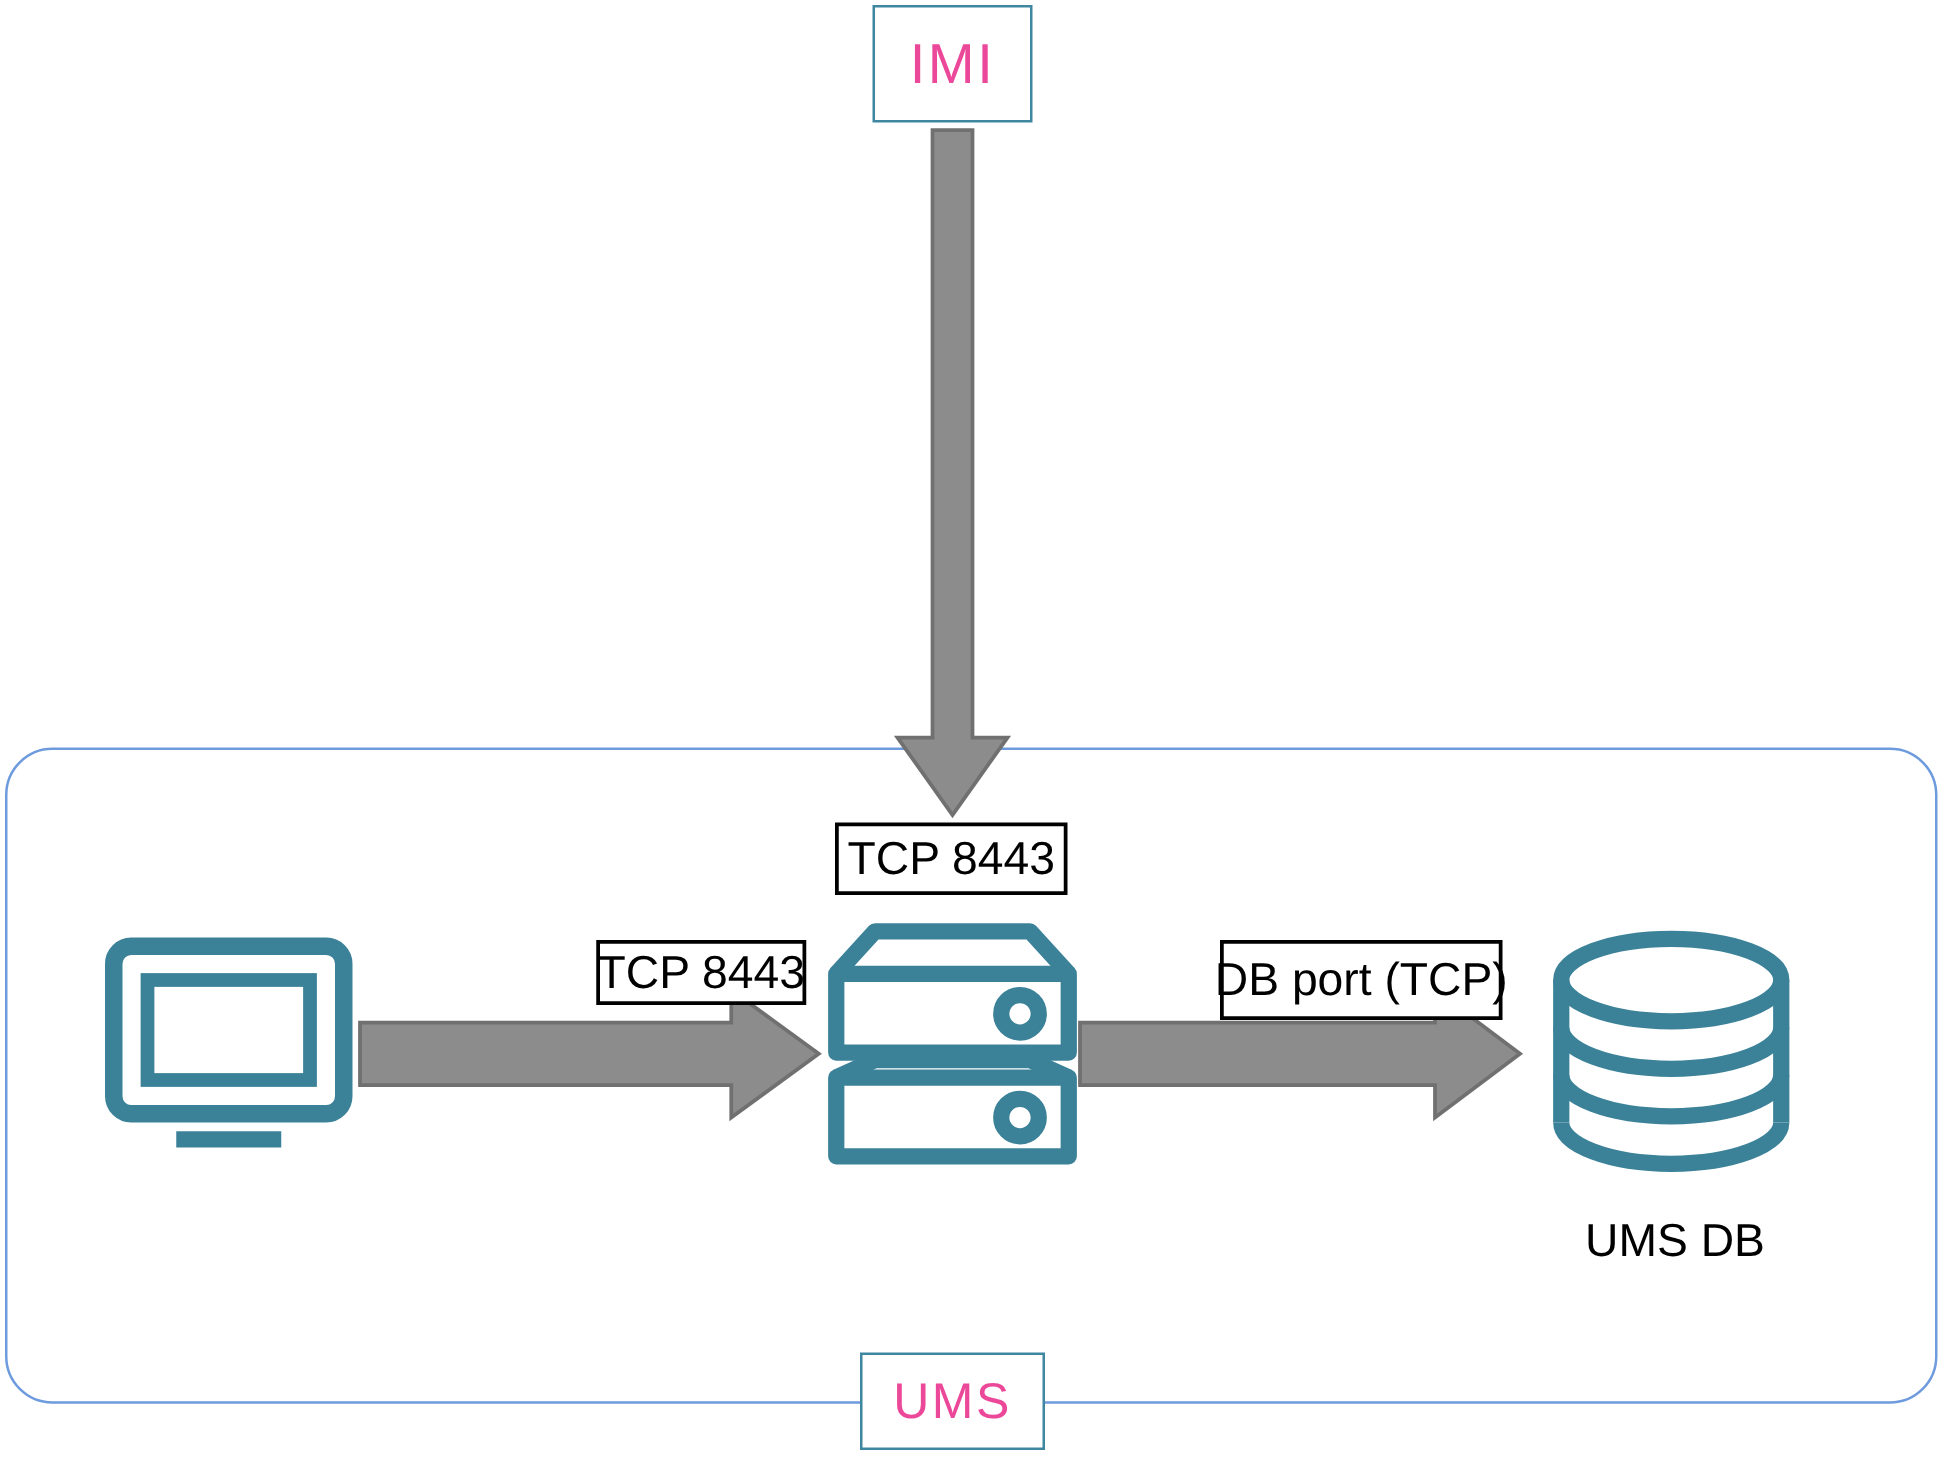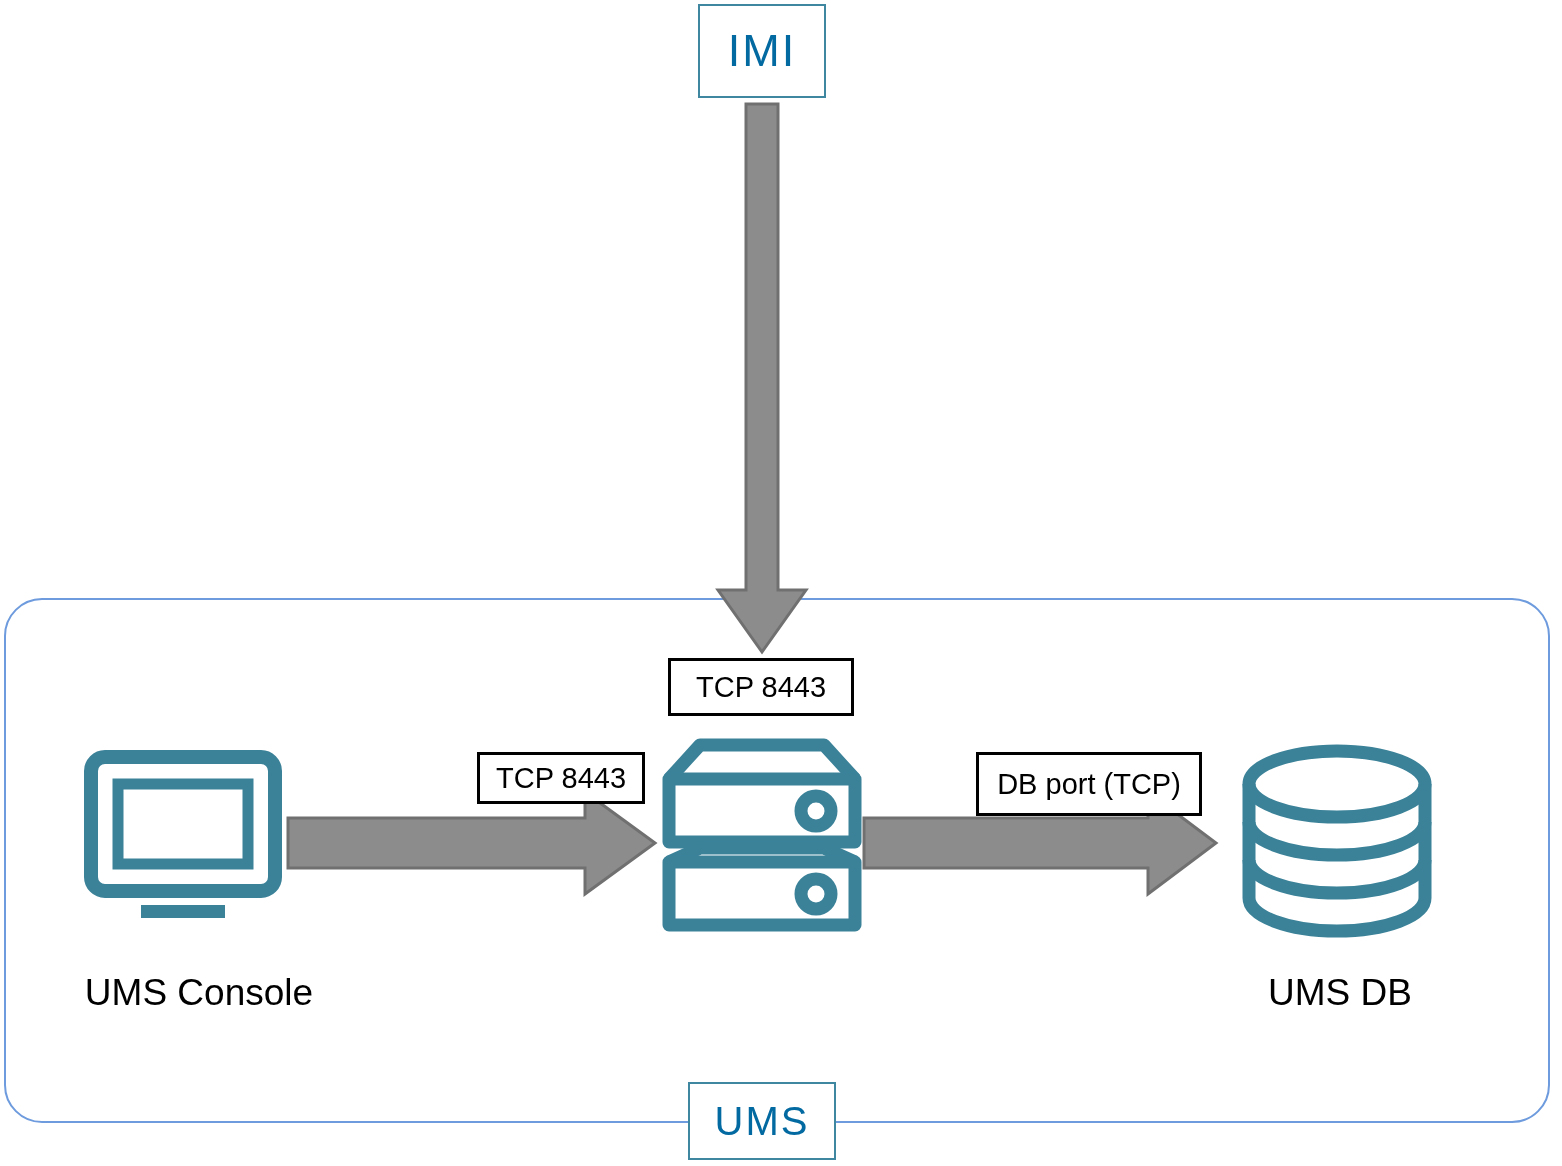--- a/index.html
+++ b/index.html
@@ -32,21 +32,21 @@
   }
 
   
   .tag-box {
     border: 2.5px solid #3f86a0;
     background: #ffffff;
     box-sizing: border-box;
     display: flex;
     align-items: center;
     justify-content: center;
-    color: #0369a1;
+    color: #ec4899;
     letter-spacing: 2px;
     font-weight: 300;
   }
   #imi-box {
     left: 698px;
     top: 4px;
     width: 128px;
     height: 94px;
     font-size: 45px;
   }
@@ -61,21 +61,21 @@
 
   
   .port-label {
     border: 3px solid #000000;
     background: #ffffff;
     box-sizing: border-box;
     display: flex;
     align-items: center;
     justify-content: center;
     color: #000000;
-    font-size: 29px;
+    font-size: 37px;
     z-index: 5;
     white-space: nowrap;
   }
   #label-imi-port  { left: 668px;  top: 658px; width: 186px; height: 58px; }
   #label-console-port { left: 477px; top: 752px; width: 168px; height: 52px; }
   #label-db-port  { left: 976px;  top: 752px; width: 226px; height: 64px; }
 
   
   .node-caption {
     color: #000000;
@@ -142,20 +142,19 @@
   </svg>
 
   <div class="abs tag-box" id="imi-box">IMI</div>
 
   <div class="abs port-label" id="label-imi-port">TCP 8443</div>
 
   <div class="abs port-label" id="label-console-port">TCP 8443</div>
 
   <div class="abs port-label" id="label-db-port">DB port (TCP)</div>
 
-  <div class="abs node-caption" id="caption-console">UMS Console</div>
 
 
   <div class="abs node-caption" id="caption-db">UMS DB</div>
 
   <div class="abs tag-box" id="ums-box">UMS</div>
 
 </div>
 
 </body></html>

